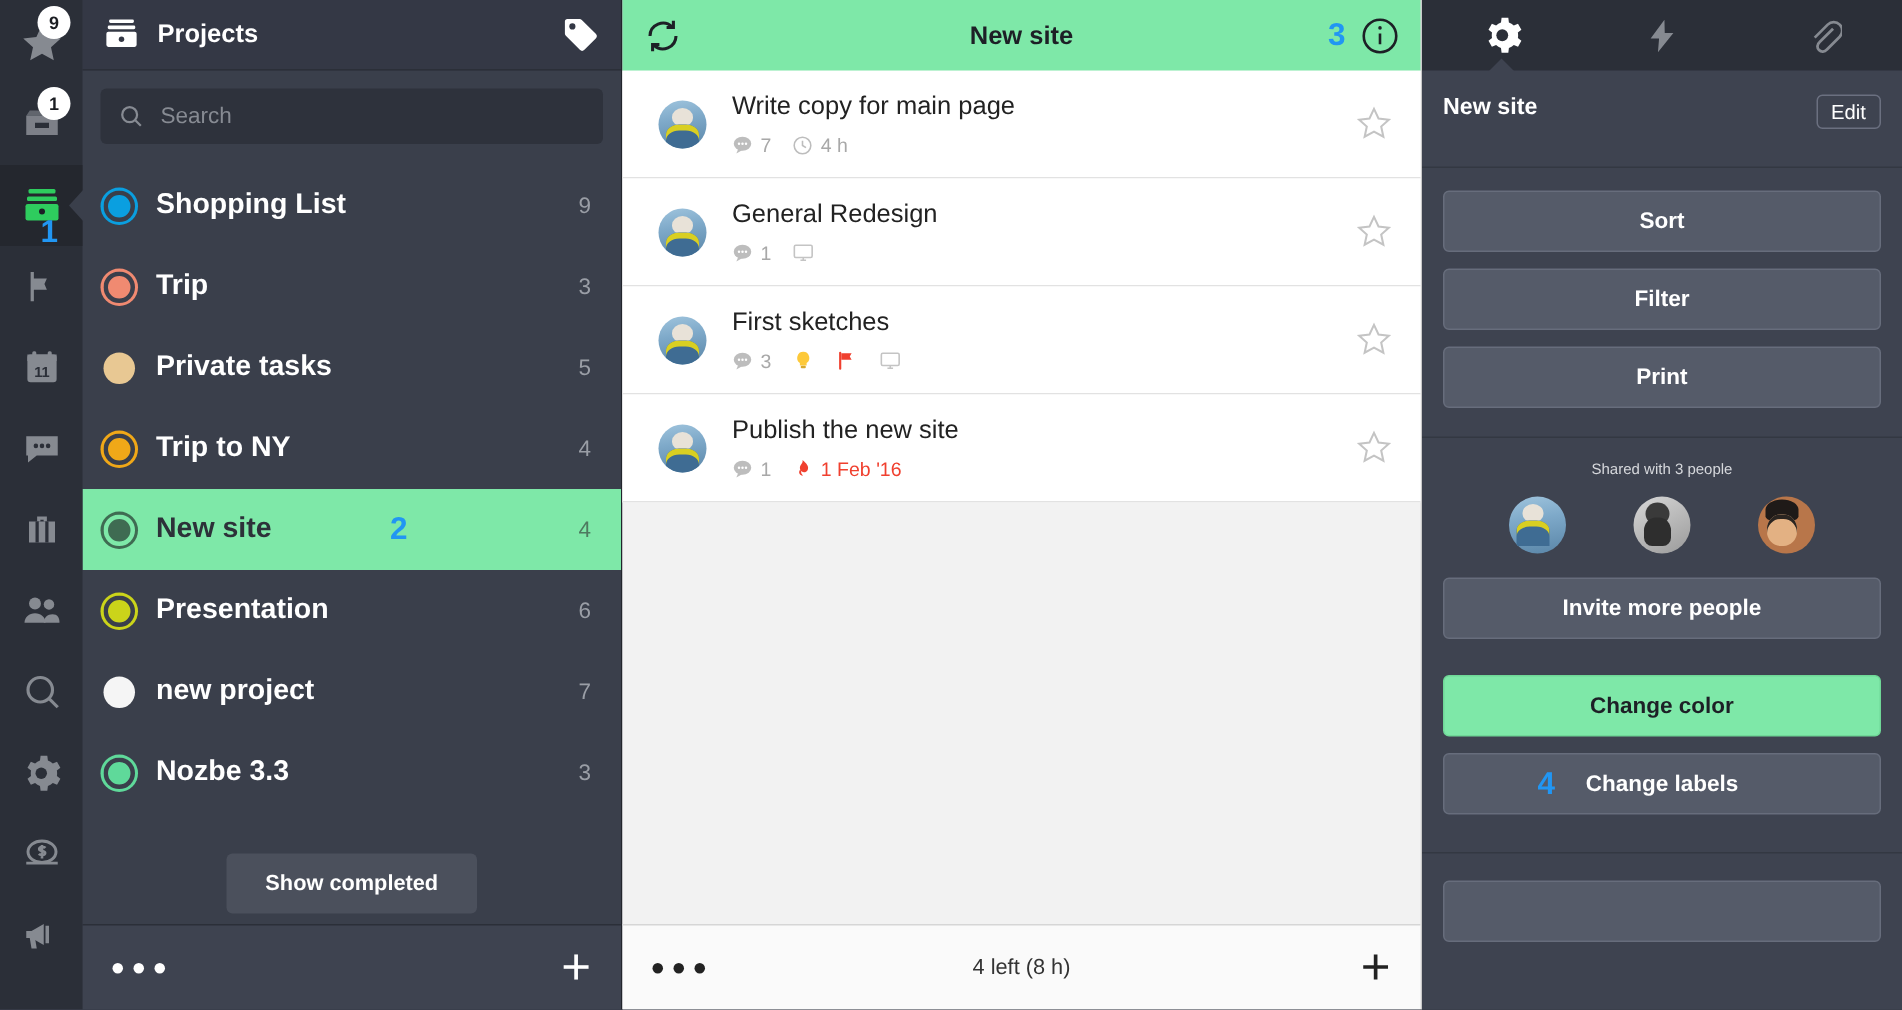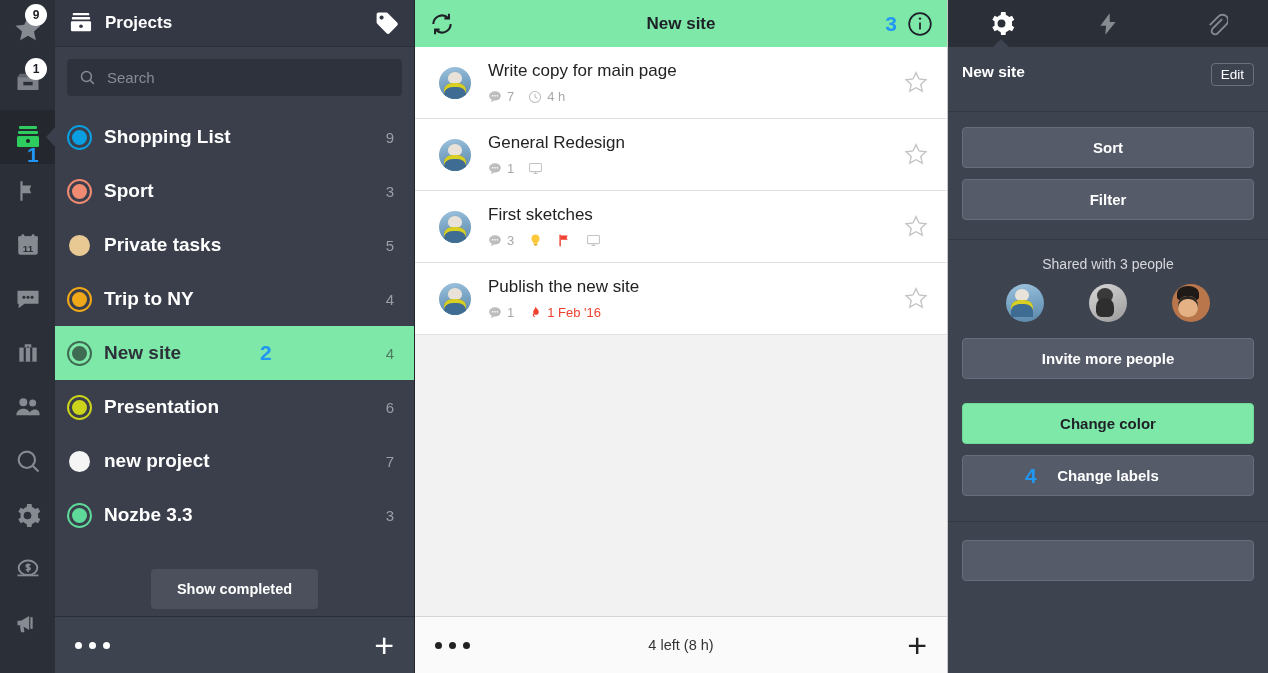--- a/index.html
+++ b/index.html
@@ -213,21 +213,21 @@
   .detail-body { padding: 15px 14px 0 14px; }
   .dbtn {
     display: block; width: 100%; height: 41px; background: #555b69;
     border: 1px solid #676d7c; border-radius: 4px;
     color: #fff; font-size: 15px; font-weight: bold; cursor: pointer;
     margin-bottom: 11px; font-family: "Liberation Sans", sans-serif;
   }
   .dbtn.green { background: #7ee8a8; border-color: #6fd897; color: #1d2026; }
   .detail-sep { height: 1px; background: #333842; margin: 8px 0 0 0; }
   .share-section { padding: 16px 14px 0 14px; }
-  .share-label { color: #d6d8dc; font-size: 14px; text-align: center; margin-bottom: 12px; }
+  .share-label { color: #d6d8dc; font-size: 10px; text-align: center; margin-bottom: 12px; }
   .share-avatars {
     display: flex; justify-content: space-around;
     padding: 0 22px; margin-bottom: 16px;
   }
   .share-avatars .avatar { width: 38px; height: 38px; flex: 0 0 38px; margin: 0; }
   .lbl-row { position: relative; }
   .lbl-num {
     position: absolute; left: 63px; top: 9px;
     color: #2196f3; font-size: 21px; font-weight: bold; pointer-events: none;
   }
@@ -371,21 +371,21 @@
     <div class="proj-list">
 
       <div class="proj-row">
         <span class="dot" style="background:#0a9fe0;box-shadow:inset 0 0 0 3px #3a3f4b,0 0 0 2px #0a9fe0;"></span>
         <span class="proj-name">Shopping List</span>
         <span class="proj-count">9</span>
       </div>
 
       <div class="proj-row">
         <span class="dot" style="background:#f08a71;box-shadow:inset 0 0 0 3px #3a3f4b,0 0 0 2px #f08a71;"></span>
-        <span class="proj-name">Sport</span>
+        <span class="proj-name">Trip</span>
         <span class="proj-count">3</span>
       </div>
 
       <div class="proj-row">
         <span class="dot" style="background:#e8c893;"></span>
         <span class="proj-name">Private tasks</span>
         <span class="proj-count">5</span>
       </div>
 
       <div class="proj-row">
@@ -616,20 +616,21 @@
     </div>
 
     <div class="detail-head">
       <span class="detail-title">New site</span>
       <button class="edit-btn">Edit</button>
     </div>
 
     <div class="detail-body">
       <button class="dbtn">Sort</button>
       <button class="dbtn">Filter</button>
+      <button class="dbtn">Print</button>
     </div>
 
     <div class="detail-sep"></div>
 
     <div class="share-section">
       <div class="share-label">Shared with 3 people</div>
       <div class="share-avatars">
         <span class="avatar a1"></span>
         <span class="avatar a2"></span>
         <span class="avatar a3"></span>

